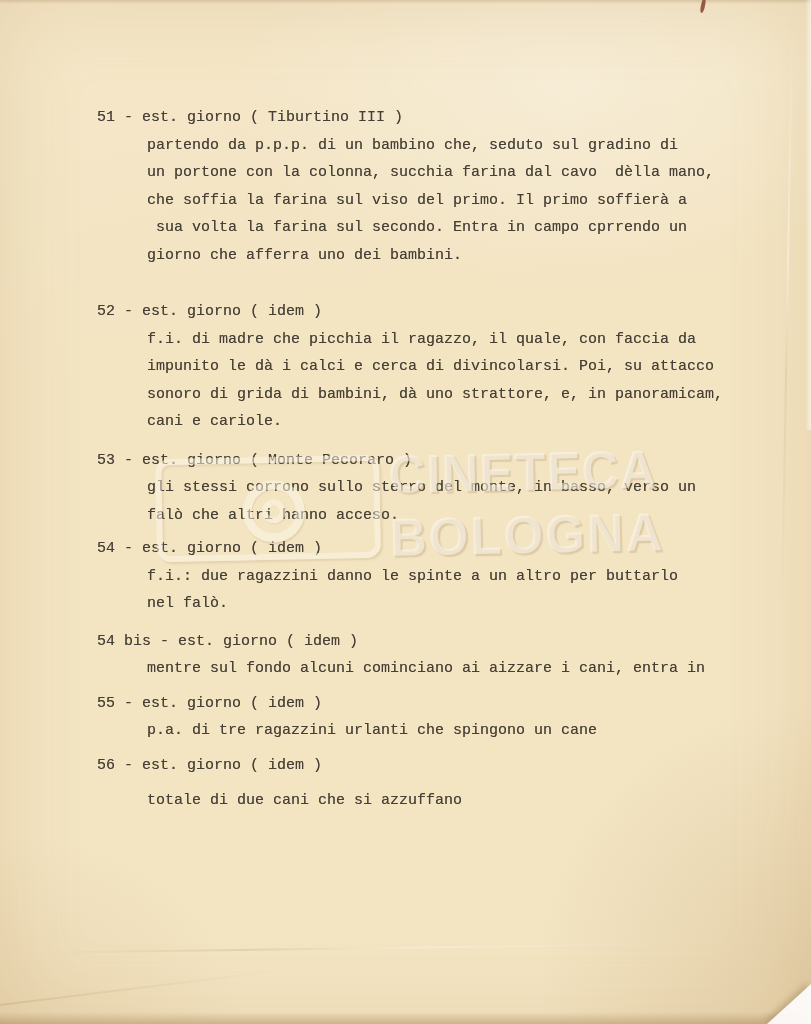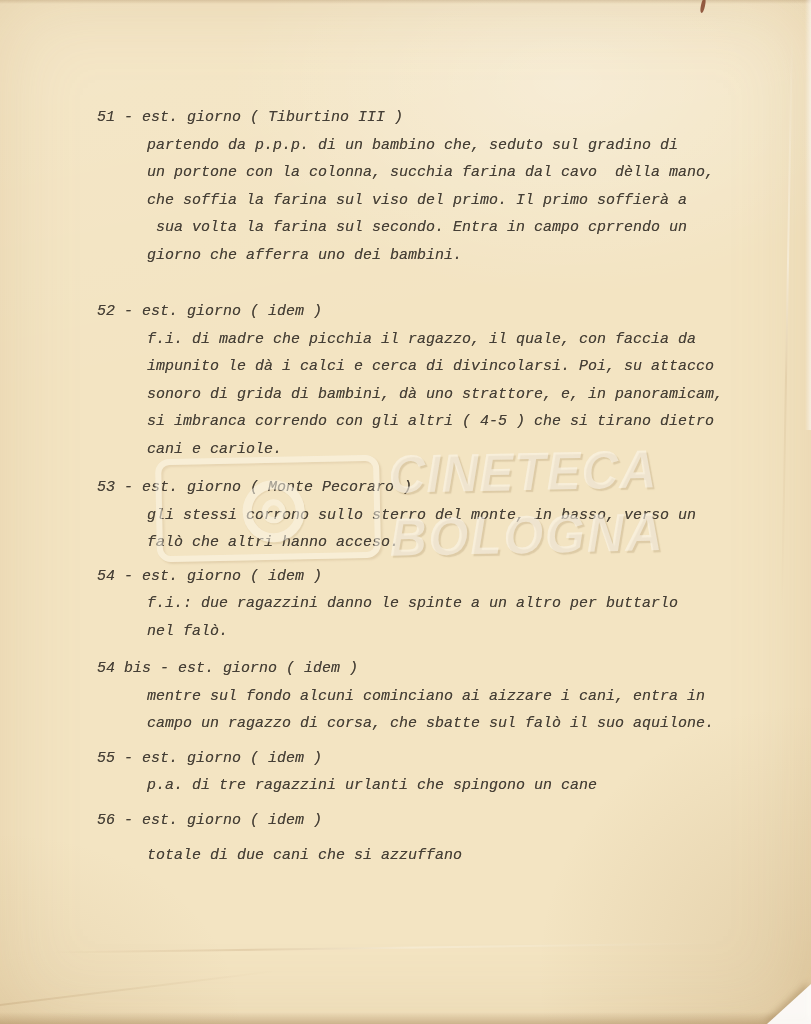--- a/index.html
+++ b/index.html
@@ -13,21 +13,20 @@
     position: relative;
     width: 811px; height: 1024px;
     background:
       radial-gradient(ellipse 60% 30% at 70% 8%, rgba(255,255,255,0.28), transparent 70%),
       radial-gradient(ellipse 45% 35% at 100% 95%, rgba(165,125,70,0.20), transparent 75%),
       radial-gradient(ellipse 40% 25% at 0% 100%, rgba(165,125,70,0.13), transparent 75%),
       linear-gradient(168deg, rgba(255,255,255,0.10) 0%, rgba(0,0,0,0) 35%),
       #f3e4c2;
     box-shadow: inset 0 0 80px rgba(185,145,85,0.22);
     overflow: hidden;
-    font-style: italic;
   }
   
   .sheet {
     position: relative;
     padding-top: 104px;
     color: #453f36;
     font-family: "Liberation Mono", "DejaVu Sans Mono", monospace;
     font-size: 15px;
     line-height: 27.5px;
     text-shadow: 0 0 0.6px rgba(62,52,40,0.55);
@@ -146,21 +145,20 @@
         <div class="line">giorno che afferra uno dei bambini.</div>
       </div>
     </section>
 
     <section class="scene s52">
       <div class="scene-header">52 - est. giorno ( idem )</div>
       <div class="scene-body">
         <div class="line">f.i. di madre che picchia il ragazzo, il quale, con faccia da</div>
         <div class="line">impunito le dà i calci e cerca di divincolarsi. Poi, su attacco</div>
         <div class="line">sonoro di grida di bambini, dà uno strattore, e, in panoramicam,</div>
-        <div class="line">si imbranca correndo con gli altri ( 4-5 ) che si tirano dietro</div>
         <div class="line">cani e cariole.</div>
       </div>
     </section>
 
     <section class="scene s53">
       <div class="scene-header">53 - est. giorno ( Monte Pecoraro )</div>
       <div class="scene-body">
         <div class="line">gli stessi corrono sullo sterro del monte, in basso, verso un</div>
         <div class="line">falò che altri hanno acceso.</div>
       </div>
@@ -171,21 +169,20 @@
       <div class="scene-body">
         <div class="line">f.i.: due ragazzini danno le spinte a un altro per buttarlo</div>
         <div class="line">nel falò.</div>
       </div>
     </section>
 
     <section class="scene s54bis">
       <div class="scene-header">54 bis - est. giorno ( idem )</div>
       <div class="scene-body">
         <div class="line">mentre sul fondo alcuni cominciano ai aizzare i cani, entra in</div>
-        <div class="line">campo un ragazzo di corsa, che sbatte sul falò il suo aquilone.</div>
       </div>
     </section>
 
     <section class="scene s55">
       <div class="scene-header">55 - est. giorno ( idem )</div>
       <div class="scene-body">
         <div class="line">p.a. di tre ragazzini urlanti che spingono un cane</div>
       </div>
     </section>
 

